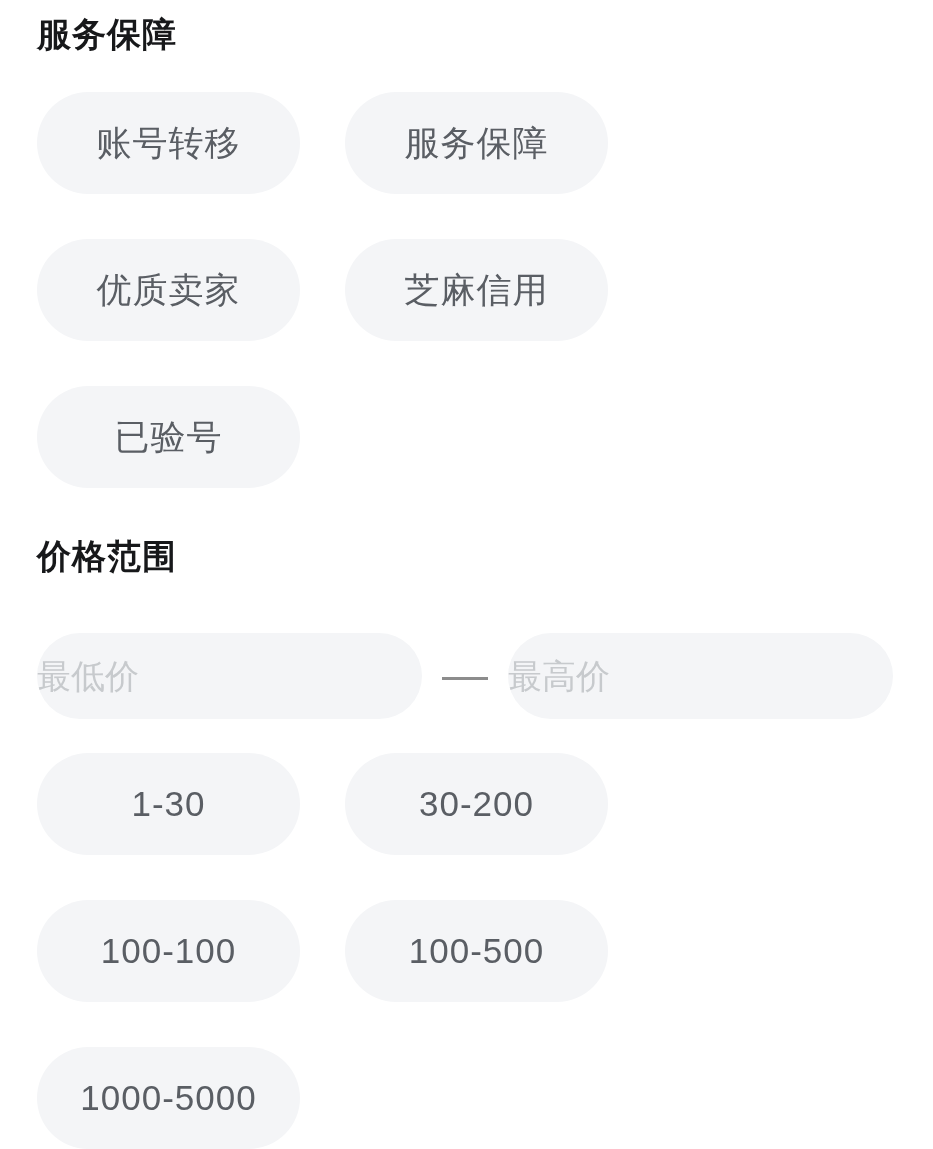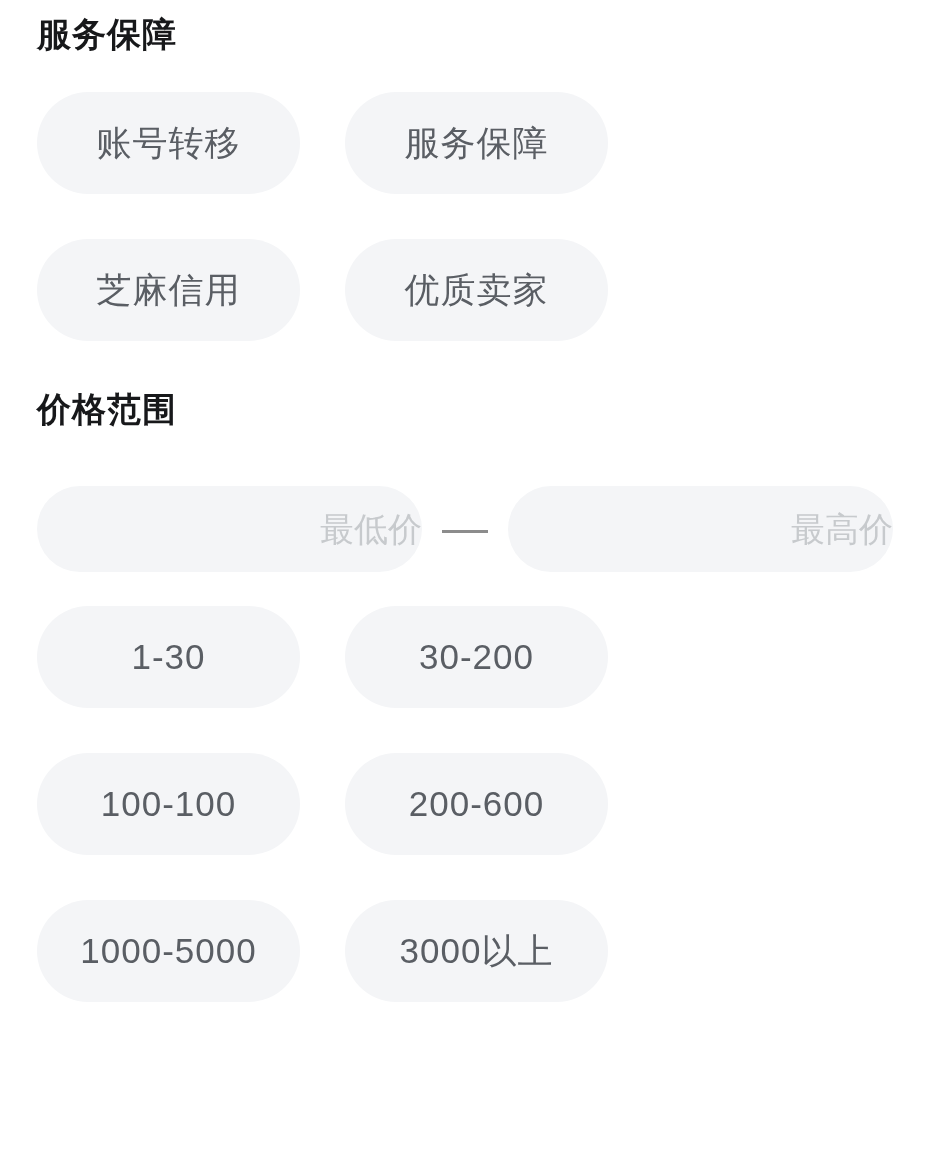--- a/index.html
+++ b/index.html
@@ -66,21 +66,21 @@
     width: 856px;
     margin-bottom: 34px;
   }
   .price-input {
     width: 385px;
     height: 86px;
     border: none;
     outline: none;
     background: var(--pill-background);
     border-radius: 43px;
-    text-align: right;
+    text-align: left;
     font-size: 34px;
     color: var(--pill-text);
     font-family: inherit;
   }
   .price-input::placeholder {
     color: var(--placeholder-text);
     opacity: 1;
   }
   .price-sep {
     font-size: 46px;
@@ -99,24 +99,27 @@
     <h2 class="section-title">服务保障</h2>
     <div class="pill-grid">
 
     <button class="pill">
           <span class="pill-label">账号转移</span>
         </button>
         <button class="pill">
           <span class="pill-label">服务保障</span>
         </button>
         <button class="pill">
+          <span class="pill-label">优质卖家</span>
+        </button>
+        <button class="pill">
           <span class="pill-label">芝麻信用</span>
         </button>
         <button class="pill">
-          <span class="pill-label">优质卖家</span>
+          <span class="pill-label">已验号</span>
         </button>
       </div>
   </section>
 
   <section class="price-section">
     <h2 class="section-title">价格范围</h2>
 
     <div class="price-inputs">
       <input type="text" class="price-input" placeholder="最低价" style="">
       <span class="price-sep">—</span>
@@ -128,24 +131,21 @@
     <button class="pill">
           <span class="pill-label">1-30</span>
         </button>
         <button class="pill">
           <span class="pill-label">30-200</span>
         </button>
         <button class="pill">
           <span class="pill-label">100-100</span>
         </button>
         <button class="pill">
-          <span class="pill-label">200-600</span>
+          <span class="pill-label">100-500</span>
         </button>
         <button class="pill">
           <span class="pill-label">1000-5000</span>
-        </button>
-        <button class="pill">
-          <span class="pill-label">3000以上</span>
         </button>
       </div>
   </section>
 
 </div>
 
 </body></html>

